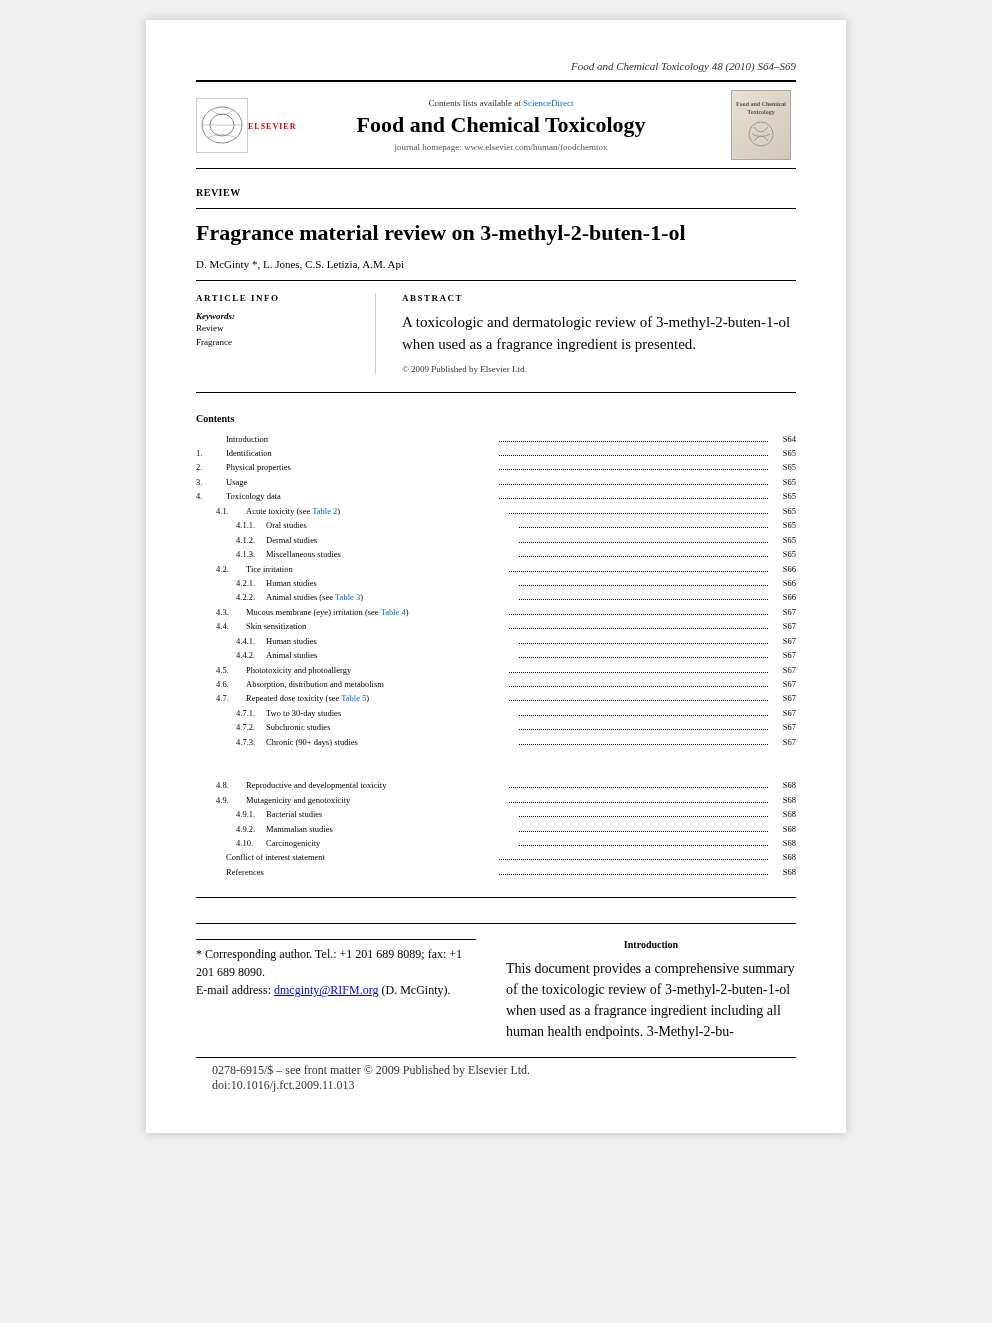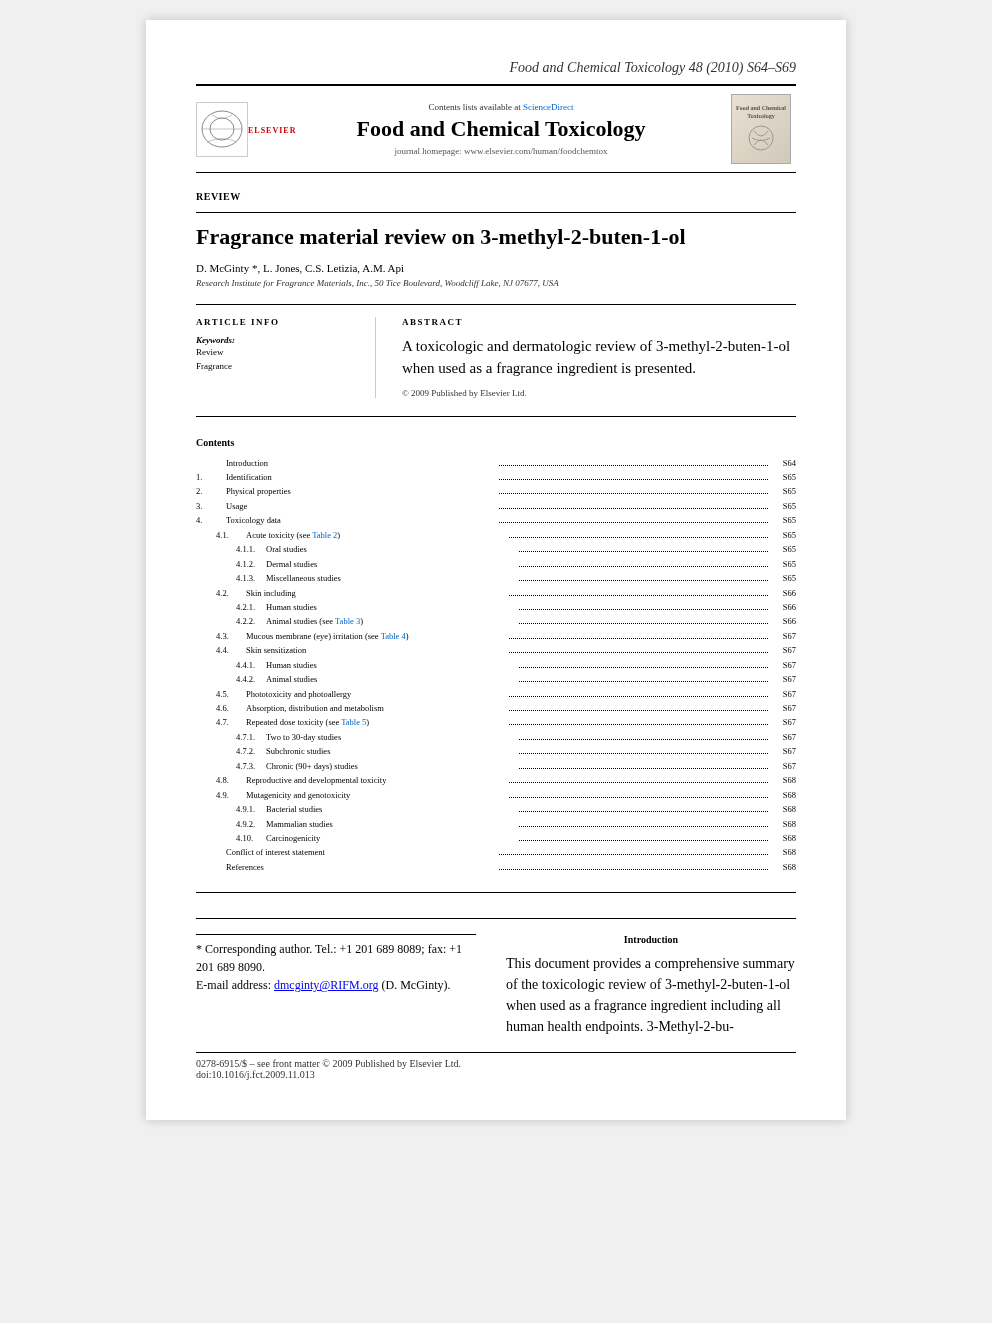--- a/index.html
+++ b/index.html
@@ -11,21 +11,21 @@
       padding: 20px 0;
     }
     .page {
       width: 700px;
       background: #fff;
       padding: 40px 50px;
       box-shadow: 0 0 10px rgba(0,0,0,0.2);
     }
     .journal-header-top {
       text-align: right;
-      font-size: 14px;
+      font-size: 11px;
       color: #333;
       margin-bottom: 8px;
       font-style: italic;
     }
     .journal-banner {
       display: flex;
       align-items: center;
       border-top: 2px solid #000;
       border-bottom: 1px solid #000;
       padding: 8px 0;
@@ -247,22 +247,23 @@
       font-size: 14px;
       line-height: 1.5;
       color: #000;
     }
     .bottom-bar {
       margin-top: 15px;
       border-top: 1px solid #000;
       padding-top: 5px;
     }
     .bottom-bar-text {
-      font-size: 10px;
+      font-size: 12px;
       color: #333;
+      margin-left: 16px;
     }
   </style>
 </head>
 <body>
 
 <div class="page">
 
   <div class="journal-header-top">Food and Chemical Toxicology 48 (2010) S64–S69</div>
 
   <div class="journal-banner">
@@ -299,21 +300,20 @@
     </div>
   </div>
 
   <div class="section-label">Review</div>
   <hr class="divider">
 
   <div class="article-title">Fragrance material review on 3-methyl-2-buten-1-ol</div>
 
   <div class="authors">D. McGinty *, L. Jones, C.S. Letizia, A.M. Api</div>
 
-  <div class="affiliation">Research Institute for Fragrance Materials, Inc., 50 Tice Boulevard, Woodcliff Lake, NJ 07677, USA</div>
 
   <hr class="divider">
 
   <div class="two-col">
     <div class="article-info">
       <div class="article-info-label">Article Info</div>
       <div class="keywords-label">Keywords:</div>
       <div class="keywords-values">
         <div>Review</div>
         <div>Fragrance</div>
@@ -381,21 +381,21 @@
       <span class="toc-page">S65</span>
     </div>
         <div class="toc-entry">
       <span class="toc-number" style="padding-left:40px; min-width:70px;">4.1.3.</span>
       <span class="toc-text">Miscellaneous studies</span>
       <span class="toc-dots"></span>
       <span class="toc-page">S65</span>
     </div>
         <div class="toc-entry">
       <span class="toc-number" style="padding-left:20px; min-width:50px;">4.2.</span>
-      <span class="toc-text">Skin including</span>
+      <span class="toc-text">Tice irritation</span>
       <span class="toc-dots"></span>
       <span class="toc-page">S66</span>
     </div>
         <div class="toc-entry">
       <span class="toc-number" style="padding-left:40px; min-width:70px;">4.2.1.</span>
       <span class="toc-text">Human studies</span>
       <span class="toc-dots"></span>
       <span class="toc-page">S66</span>
     </div>
         <div class="toc-entry">
@@ -458,21 +458,21 @@
       <span class="toc-dots"></span>
       <span class="toc-page">S67</span>
     </div>
         <div class="toc-entry">
       <span class="toc-number" style="padding-left:40px; min-width:70px;">4.7.3.</span>
       <span class="toc-text">Chronic (90+ days) studies</span>
       <span class="toc-dots"></span>
       <span class="toc-page">S67</span>
     </div>
         <div class="toc-entry">
-      <span class="toc-number" style="padding-left:20px; min-width:50px;">4.8.</span>
+      <span class="toc-number" style="padding-left:20px; min-width:50px;margin-top:29px;">4.8.</span>
       <span class="toc-text">Reproductive and developmental toxicity</span>
       <span class="toc-dots"></span>
       <span class="toc-page">S68</span>
     </div>
         <div class="toc-entry">
       <span class="toc-number" style="padding-left:20px; min-width:50px;">4.9.</span>
       <span class="toc-text">Mutagenicity and genotoxicity</span>
       <span class="toc-dots"></span>
       <span class="toc-page">S68</span>
     </div>

